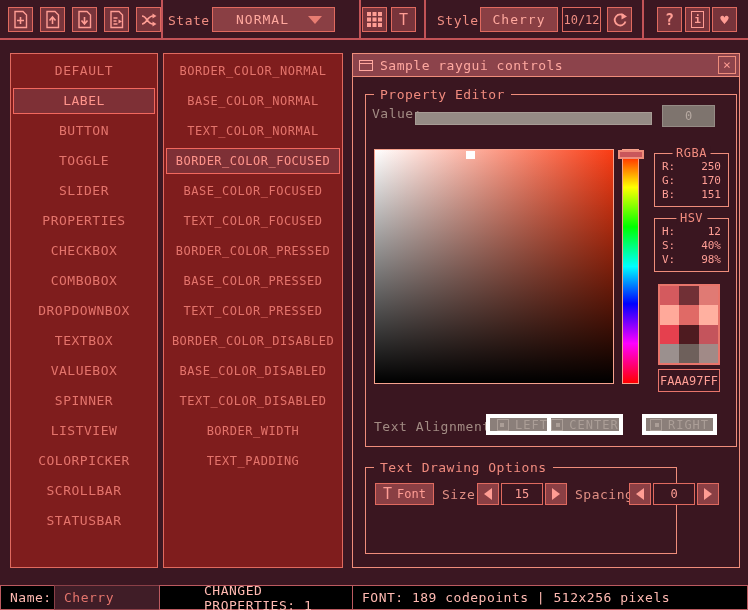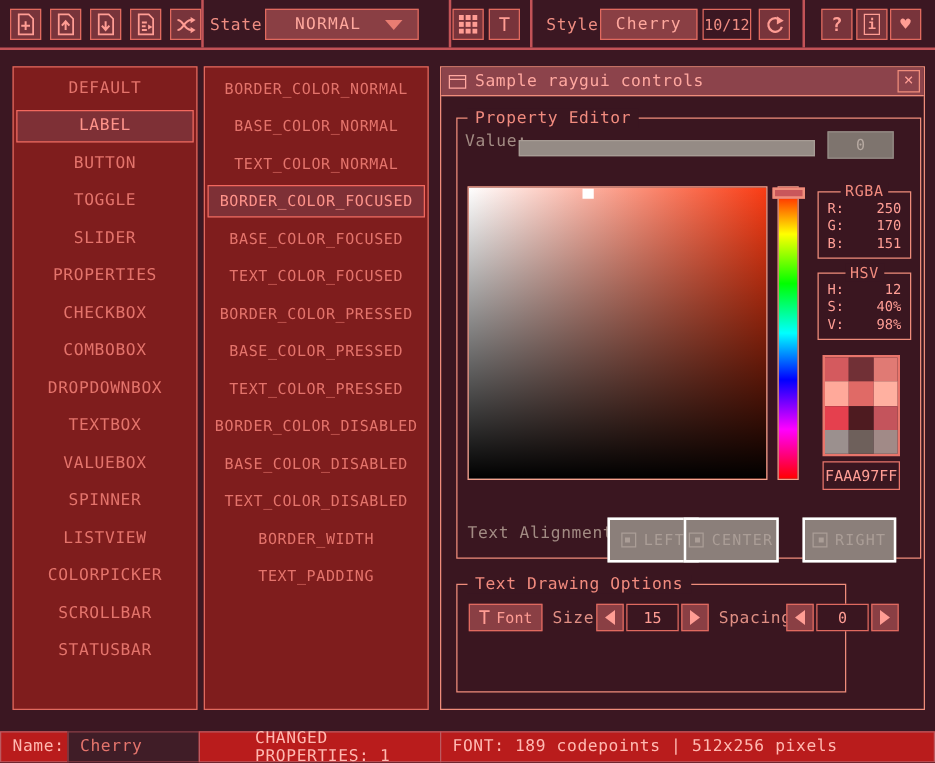--- a/index.html
+++ b/index.html
@@ -44,34 +44,34 @@
   .picker-cursor { position:absolute; width:9px; height:8px; background:#ffffff; }
   .huebar { position:absolute; left:256px; top:54px; width:17px; height:235px; border:1px solid #f6a28d;
      background: linear-gradient(to bottom, #ff0000 0%, #ffff00 16%, #00ff00 33%, #00ffff 50%, #0000ff 66%, #ff00ff 83%, #ff0000 100%); cursor:pointer; }
   .hue-handle { position:absolute; left:252px; top:55px; width:26px; height:9px; background:#c9575b; border:2px solid #ef8d7b; cursor:grab; }
 
   .cv-row { display:flex; justify-content:space-between; padding:0 7px; height:14px; line-height:14px; color:#ff9e95; font-size:11px; }
   .palette { position:absolute; left:292px; top:189px; width:62px; height:81px; border:2px solid #e8756b; display:grid; grid-template-columns:repeat(3,1fr); grid-template-rows:repeat(4,1fr); }
   .palette-cell { cursor:pointer; }
   .hexbox { position:absolute; left:292px; top:274px; width:62px; height:23px; border:1px solid #e8756b; color:#ff9e95; font-size:12px; display:flex; align-items:center; justify-content:center; cursor:text; }
 
-  .align-btn { position:absolute; top:319px; height:36px; background:#8b7f7a; border:2px solid #ffffff; color:#ab9e97; font-size:12px; letter-spacing:1px; display:flex; align-items:center; justify-content:center; gap:6px; cursor:pointer; }
+  .align-btn { position:absolute; top:319px; height:21px; background:#8b7f7a; border:4px solid #ffffff; color:#ab9e97; font-size:12px; letter-spacing:1px; display:flex; align-items:center; justify-content:center; gap:6px; cursor:pointer; }
   .align-ico { width:12px; height:12px; border:1px solid #ab9e97; position:relative; }
   .align-ico .dot { position:absolute; top:3px; width:4px; height:4px; background:#ab9e97; }
   .align-ico.left .dot { left:2px; } .align-ico.center .dot { left:3.5px; } .align-ico.right .dot { right:2px; }
 
   .btn { border:1px solid #e06a5f; background:#8a3f44; color:#ff9d94; display:flex; align-items:center; justify-content:center; cursor:pointer; }
   .spin-arrow { position:absolute; width:22px; height:22px; }
   .tri-l { width:0; height:0; border-top:6px solid transparent; border-bottom:6px solid transparent; border-right:8px solid #ff9d94; }
   .tri-r { width:0; height:0; border-top:6px solid transparent; border-bottom:6px solid transparent; border-left:8px solid #ff9d94; }
   .spin-val { position:absolute; width:42px; height:22px; border:1px solid #e06a5f; background:#3a1620; color:#ff9d94; font-size:12px; display:flex; align-items:center; justify-content:center; }
   .textbox { border:1px solid #e06a5f; background:#3a1620; color:#ee8e82; font-size:13px; display:flex; align-items:center; padding-left:8px; letter-spacing:0.5px; cursor:text; }
 
   
-  .status-seg { position:absolute; top:585px; height:25px; background:#b91c1c; border:1px solid #bc5a60; color:#ffb9b1; font-size:13px; letter-spacing:0.5px; display:flex; align-items:center; padding-left:9px; }
+  .status-seg { position:absolute; top:585px; height:25px; background:#000000; border:1px solid #bc5a60; color:#ffb9b1; font-size:13px; letter-spacing:0.5px; display:flex; align-items:center; padding-left:9px; }
   svg { display:block; }
 </style>
 </head>
 <body>
 
 <div id="root">
 
   <div class="toolbar">
     <div class="icon-btn" style="left:8px">
       <span>

